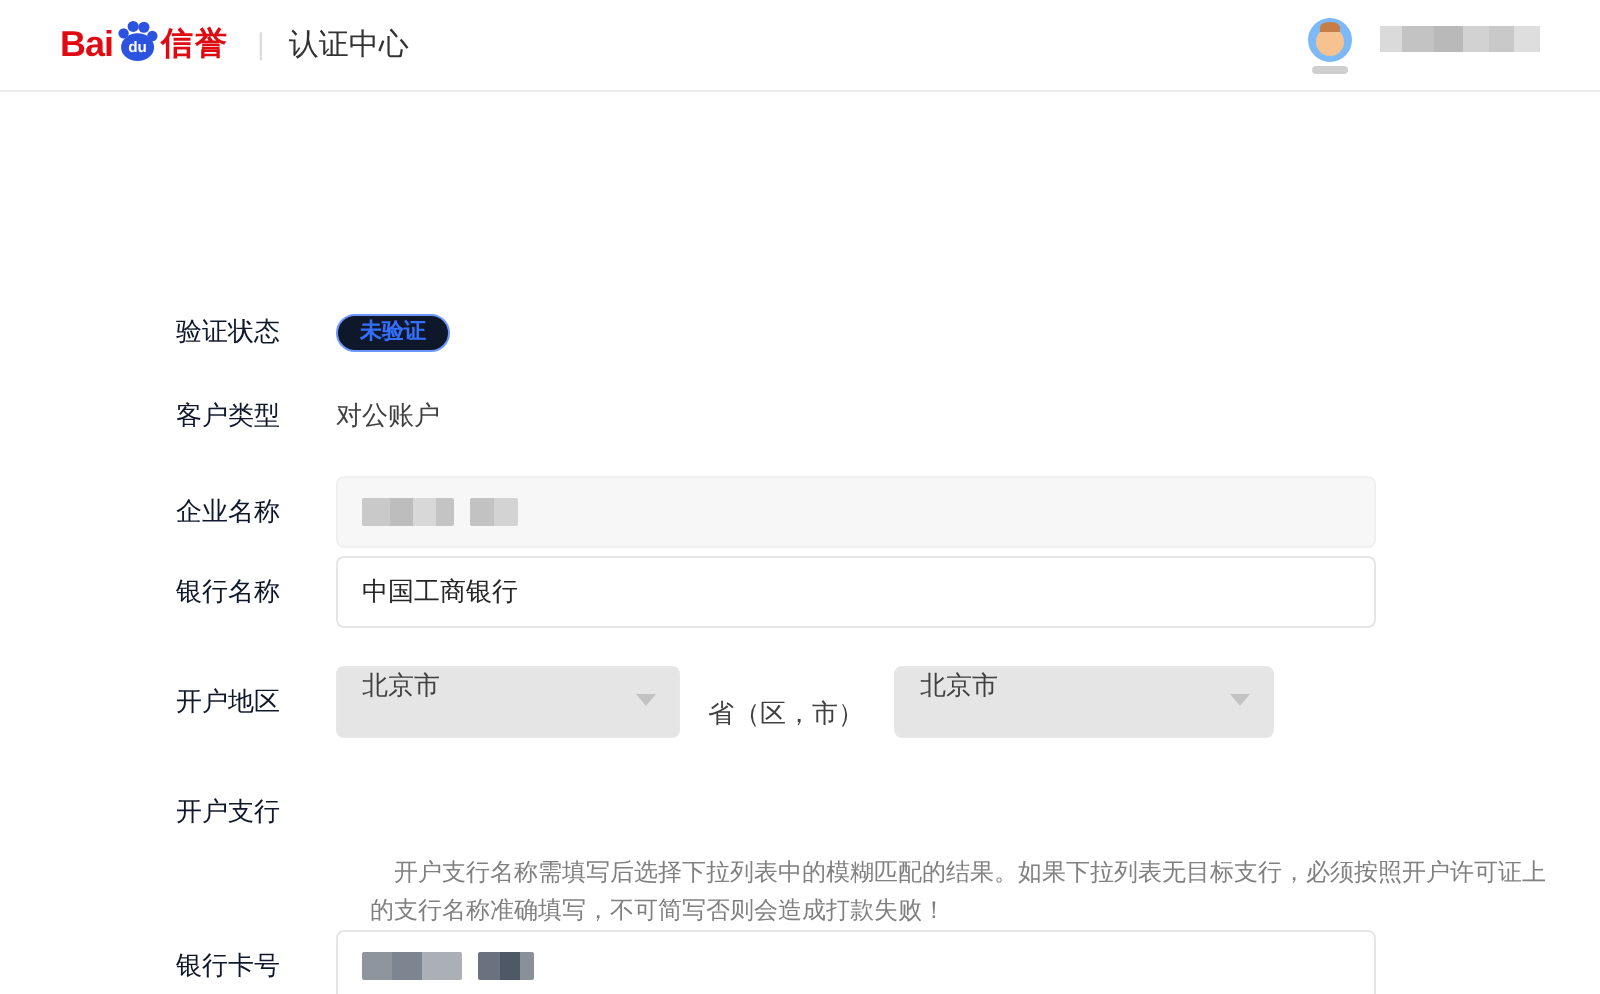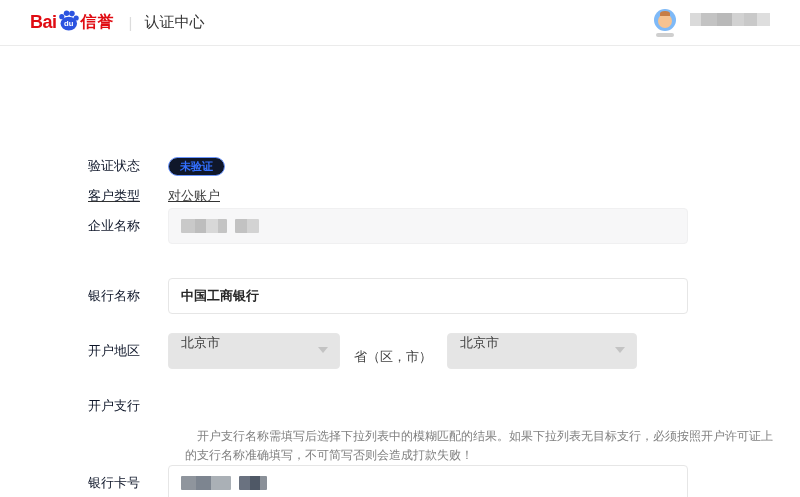--- a/index.html
+++ b/index.html
@@ -59,38 +59,38 @@
   .main { position: relative; height: 451px; }
   .page-title {
     position: absolute; left: 88px; top: 60px;
     font-size: 15px; font-weight: 700; color: #262626;
   }
   .row { position: absolute; left: 88px; display: flex; align-items: center; }
   .flabel {
     width: 80px; flex-shrink: 0; font-size: 13px; color: #0f172a;
   }
   .row-status { top: 109px; height: 22px; }
-  .row-type   { top: 140px; height: 20px; text-decoration: underline; }
-  .row-company{ top: 162px; height: 36px; }
+  .row-type   { top: 152px; height: 20px; }
+  .row-company{ top: 192px; height: 36px; }
   .row-bank   { top: 232px; height: 36px; }
   .row-region { top: 287px; height: 36px; }
   .row-branch { top: 342px; height: 36px; }
   .row-card   { top: 419px; height: 36px; }
 
   .badge {
     font-size: 11px; font-weight: 600; color: #3370ff;
     border: 1px solid #6d97ff; border-radius: 11px;
     padding: 3px 11px; line-height: 1; background: #0f172a;
   }
   .plain-value { font-size: 13px; color: #404040; }
 
   .tinput {
     width: 520px; height: 36px;
     border: 1px solid #e6e6e6; border-radius: 4px;
-    padding: 0 12px; font-size: 13px; font-weight: 700; color: #262626;
+    padding: 0 12px; font-size: 13px; font-weight: 400; color: #262626;
     background: #fff; outline: none;
     font-family: "Liberation Sans", "DejaVu Sans", sans-serif;
   }
   .box-disabled {
     width: 520px; height: 36px;
     border: 1px solid #f0f0f1; border-radius: 4px;
     background: #f7f7f8; display: flex; align-items: center;
     padding: 0 12px; gap: 8px;
   }
   .box-white {

